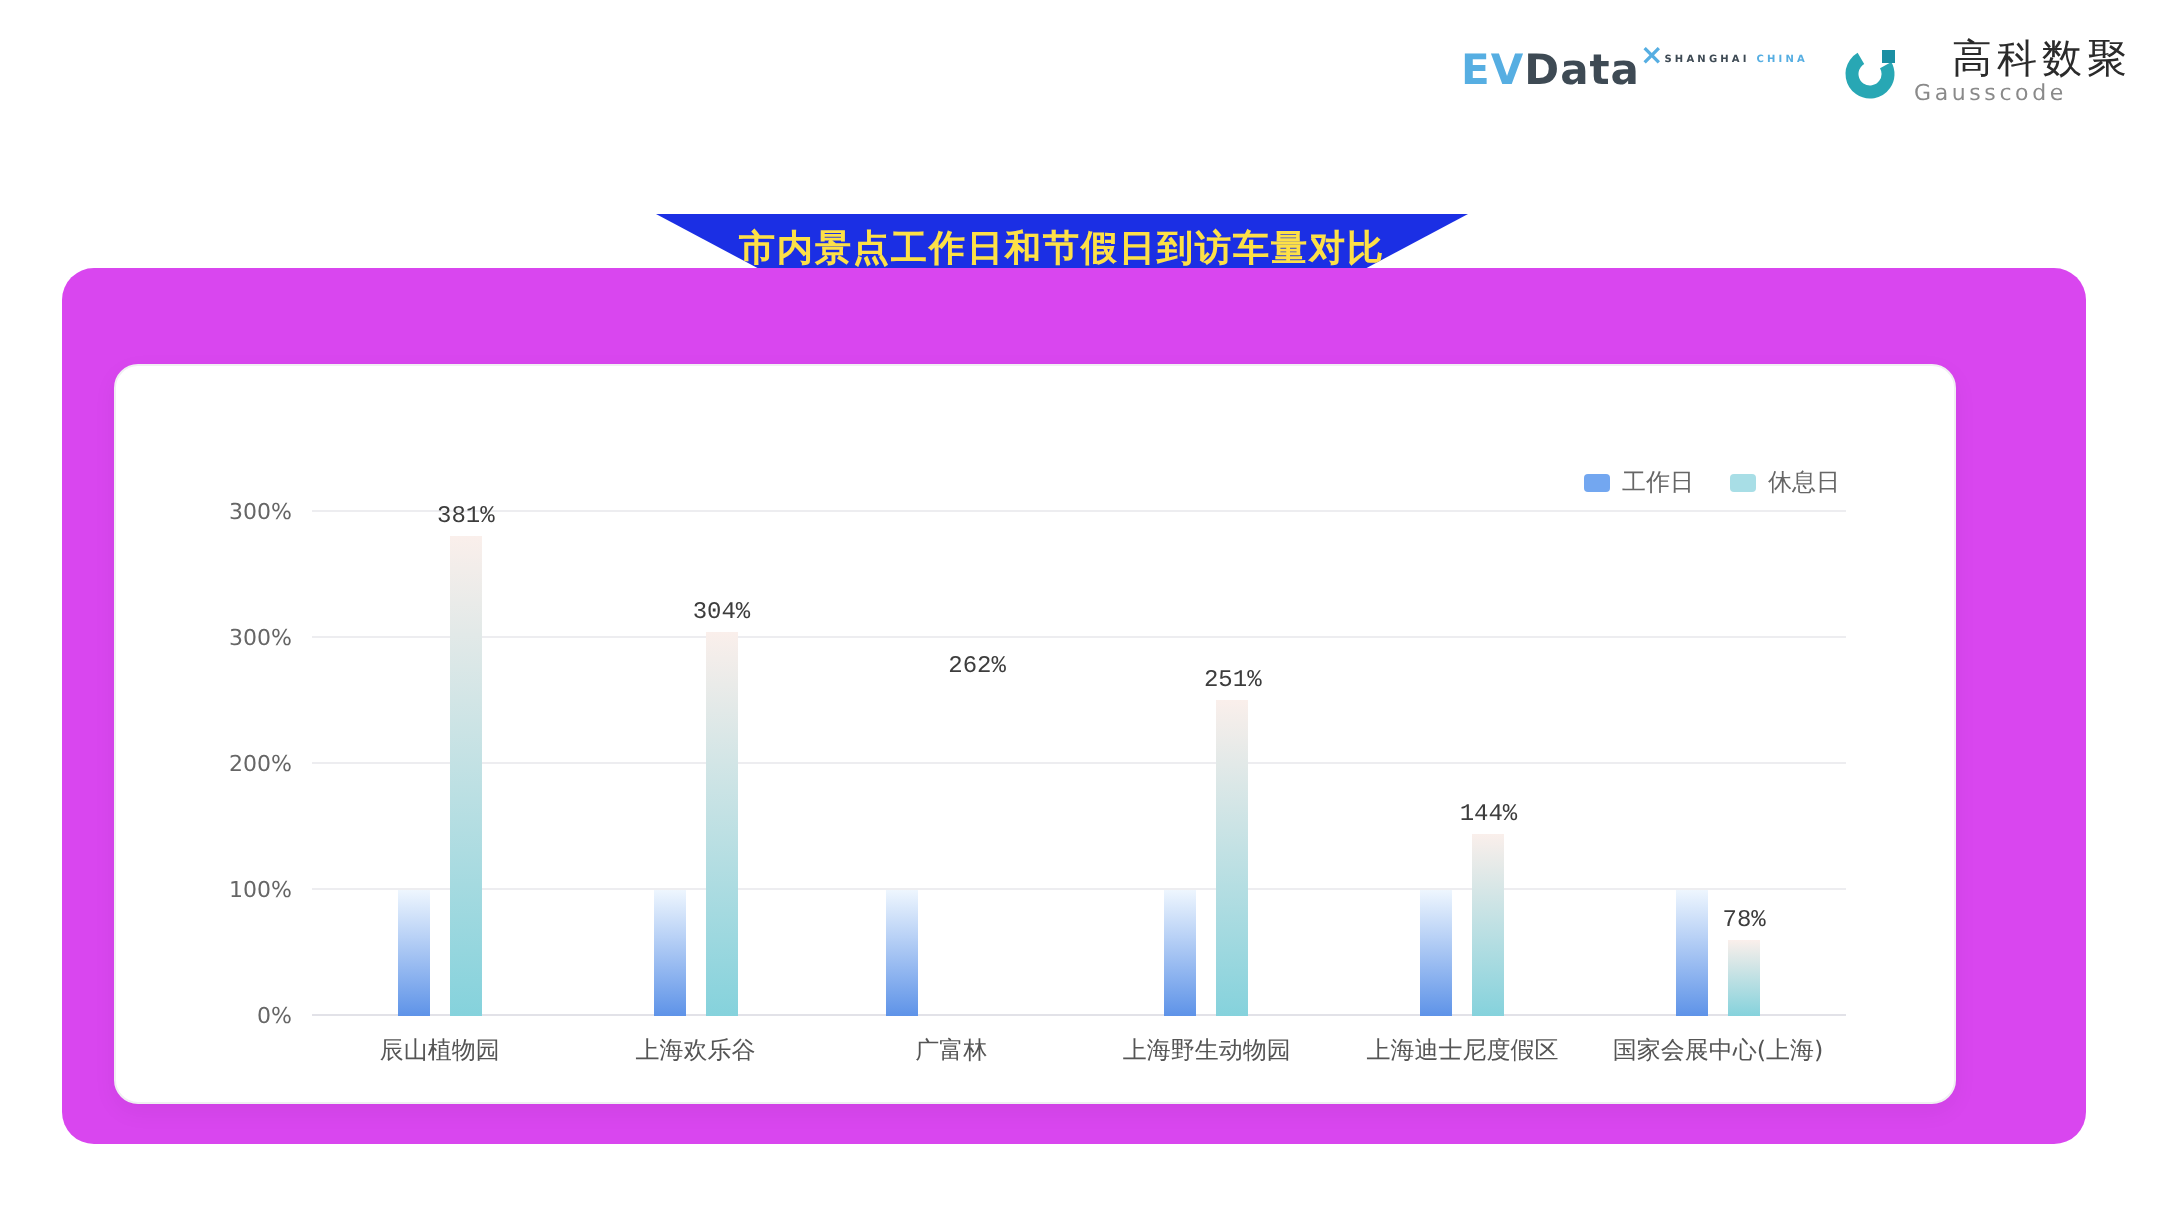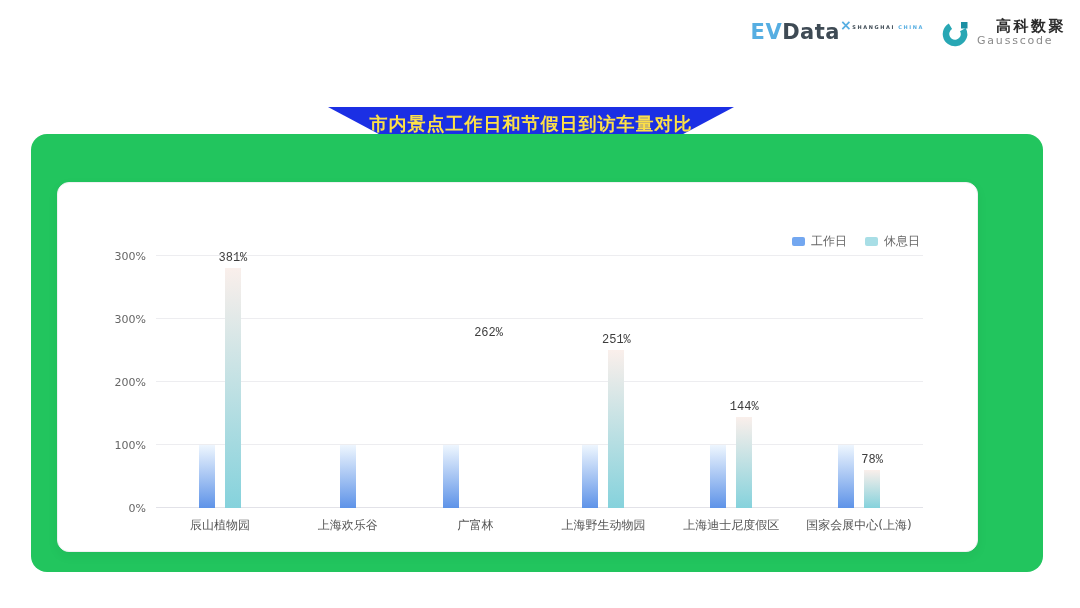--- a/index.html
+++ b/index.html
@@ -10,31 +10,31 @@
   .logos { position:absolute; top:18px; right:14px; display:flex; align-items:center; gap:18px; }
   .evdata { display:flex; flex-direction:row; line-height:1; }
   .evdata-main { font-weight:bold; font-size:21px; letter-spacing:0.5px; }
   .evdata-main .ev { color:#56aee2; }
   .evdata-main .dt { color:#3e4a54; }
   .evdata-main .sup { color:#56aee2; font-size:14px; vertical-align:top; position:relative; top:-4px; }
   .evdata-sub { font-size:5px; letter-spacing:1.6px; margin-top:3px; color:#3e4a54; font-weight:bold; }
   .evdata-sub .blue { color:#56aee2; }
   .gauss { display:flex; align-items:center; gap:7px; }
   .gauss-icon { width:28px; height:28px; }
-  .gauss-cn { font-size:15px; font-weight:bold; color:#2b2b2b; letter-spacing:2.5px; line-height:1.15;margin-left:19px; }
+  .gauss-cn { font-size:20px; font-weight:normal; color:#2b2b2b; letter-spacing:2.5px; line-height:1.15;margin-left:19px; }
   .gauss-en { font-size:11px; color:#8a8a8a; letter-spacing:1.8px; line-height:1.1; }
 
   
   .banner { position:absolute; left:328px; top:107px; width:406px; height:33px;
     background:#1b2fe4; clip-path:polygon(0 0,100% 0,calc(100% - 62px) 100%,62px 100%);
     display:flex; align-items:center; justify-content:center; }
   .banner span { color:#fde047; font-size:18px; font-weight:bold; letter-spacing:1px; white-space:nowrap; }
 
   
-  .panel { position:absolute; left:31px; top:134px; width:1012px; height:438px; background:#22c55e; border-radius:16px;text-align:right; }
+  .panel { position:absolute; left:31px; top:134px; width:1012px; height:438px; background:#d946ef; border-radius:16px;text-align:right; }
   .card  { position:absolute; left:26px; top:48px; width:921px; height:370px; background:#ffffff;
            border:1px solid #f0f0f2; border-radius:12px; box-shadow:0 4px 12px rgba(0,0,0,0.05); }
 
   
   .legend { position:absolute; top:50px; right:57px; display:flex; align-items:center; gap:18px; }
   .legend-item { display:flex; align-items:center; gap:6px; cursor:pointer; }
   .legend-item .swatch { width:13px; height:9px; border-radius:2px; display:inline-block; }
   .legend-item .legend-label { font-size:12px; color:#666666; }
 
   
@@ -114,20 +114,24 @@
                 <div class="bar" style="background: linear-gradient(rgb(250, 239, 235) 0%, rgb(133, 210, 220) 100%);"></div>
               </div>
             </div>
             <div class="xlabel">辰山植物园</div>
           </div>
           <div class="band">
             <div class="bars">
               <div class="barwrap" style="height: 25%;">
                 <div class="bar" style="background: linear-gradient(rgb(238, 246, 254) 0%, rgb(94, 147, 232) 100%);"></div>
               </div>
+              <div class="barwrap" style="height: 76%;">
+                <span class="val">304%</span>
+                <div class="bar" style="background: linear-gradient(rgb(250, 239, 235) 0%, rgb(133, 210, 220) 100%);"></div>
+              </div>
             </div>
             <div class="xlabel">上海欢乐谷</div>
           </div>
           <div class="band">
             <div class="bars">
               <div class="barwrap" style="height: 25%;">
                 <div class="bar" style="background: linear-gradient(rgb(238, 246, 254) 0%, rgb(94, 147, 232) 100%);"></div>
               </div>
               <div class="barwrap" style="height: 65.5%; padding-left: 40px;">
                 <span class="val">262%</span>

